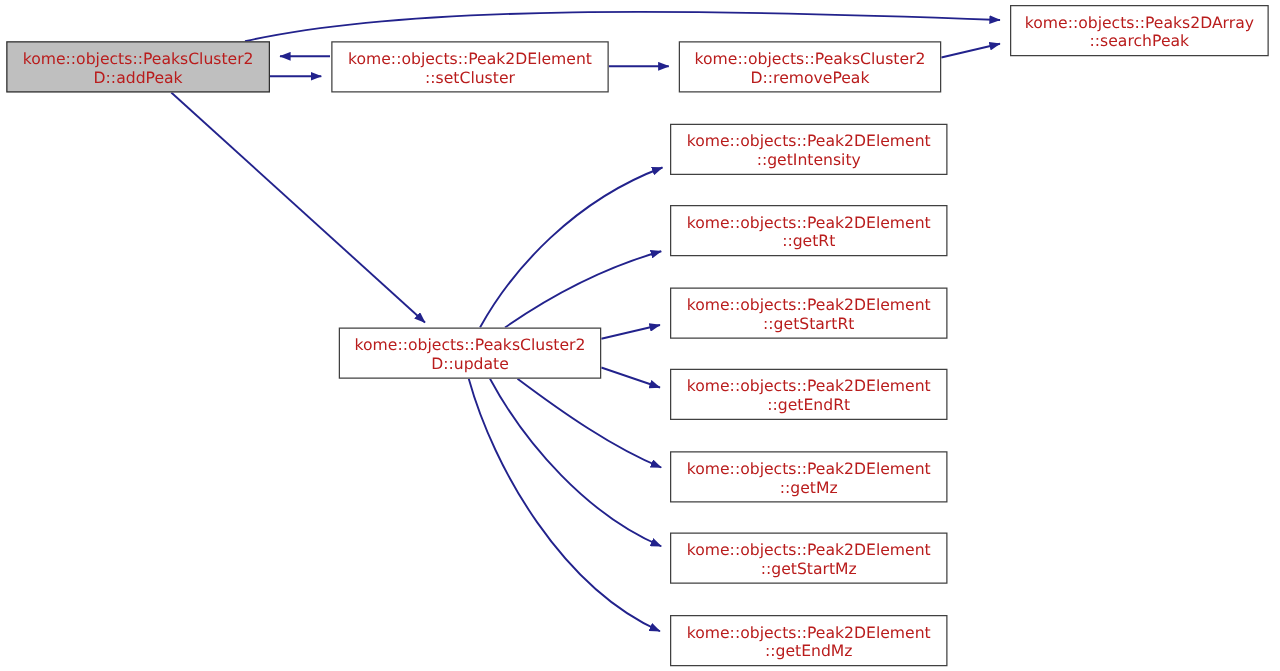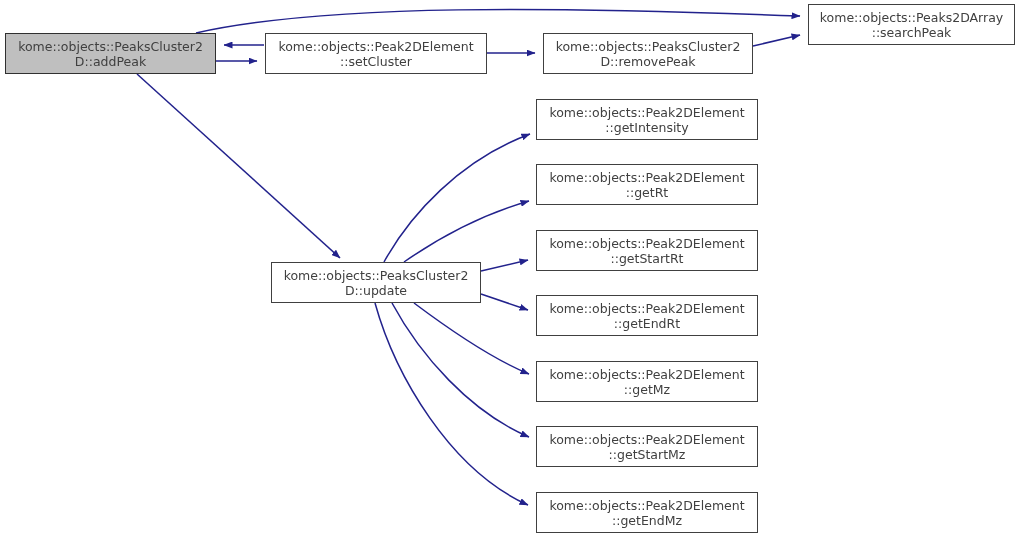--- a/index.html
+++ b/index.html
@@ -26,21 +26,21 @@
     pointer-events: none;
   }
   .node {
     position: absolute;
     box-sizing: border-box;
     border: 1px solid #404040;
     background: #ffffff;
     display: flex;
     align-items: center;
     text-align: center;
-    color: #404040;
+    color: #b91c1c;
     font-size: 12.5px;
     line-height: 15px;
     letter-spacing: 0px;
     white-space: pre-line;
     z-index: 2;
   }
   .node.highlight {
     background: #bfbfbf;
     border-color: #303030;
   }

